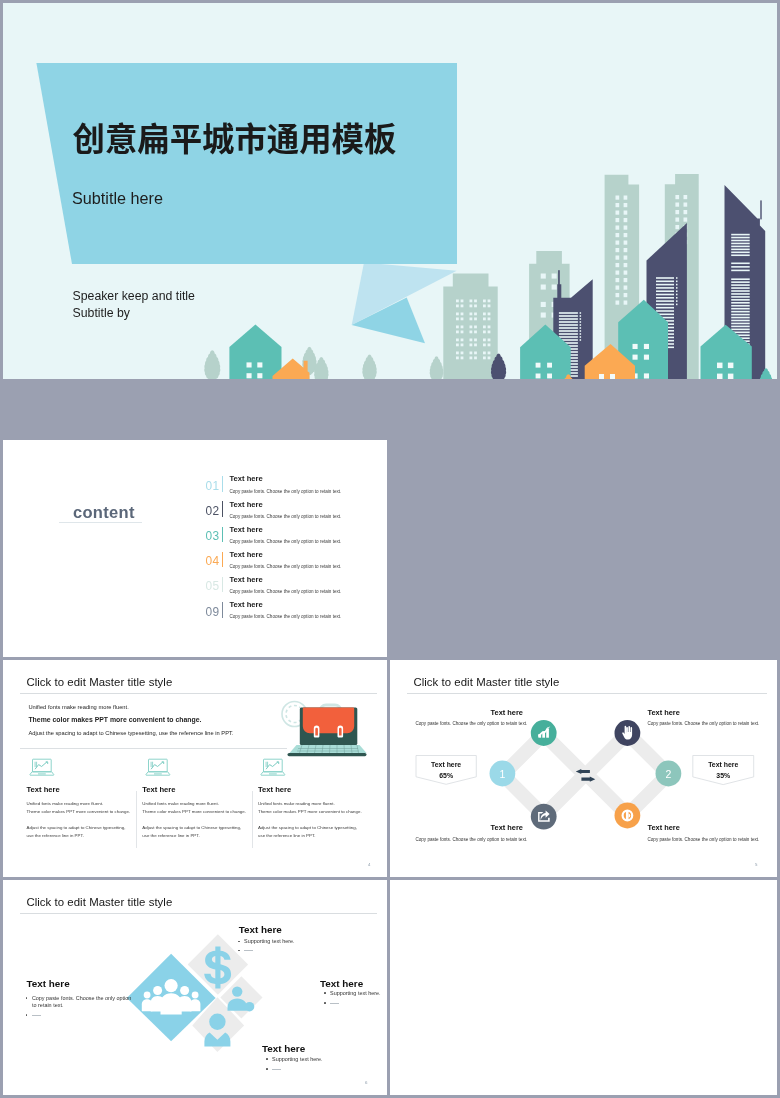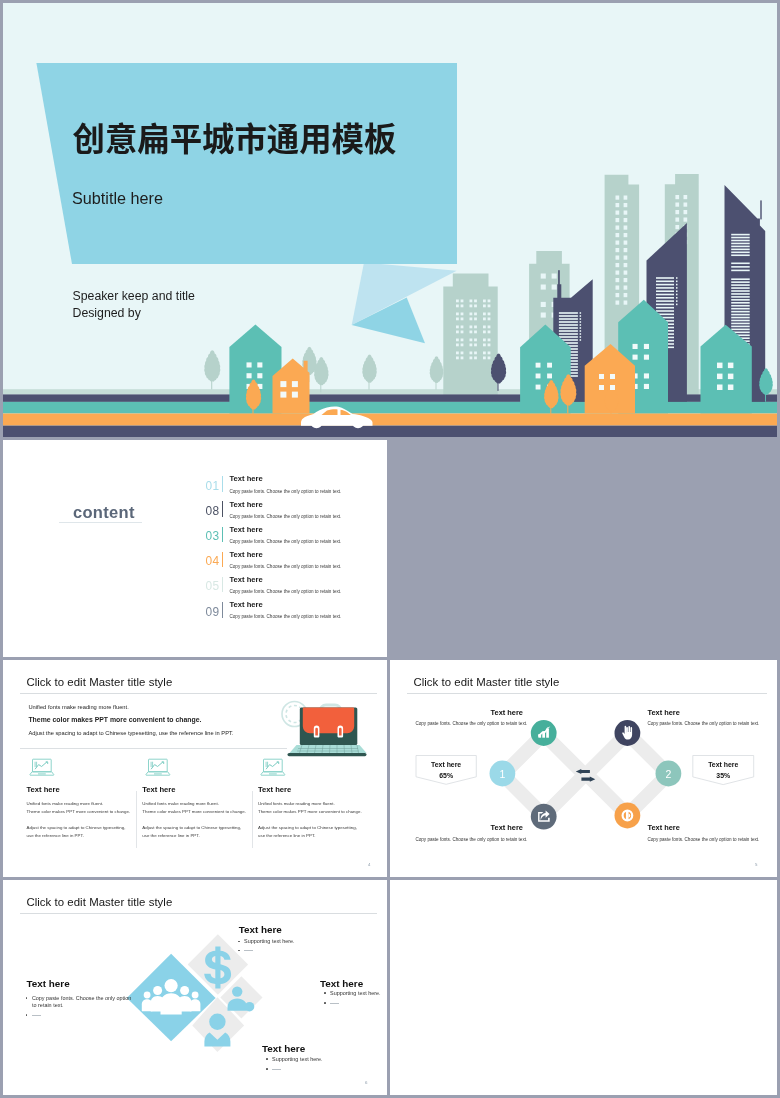--- a/index.html
+++ b/index.html
@@ -1,19 +1,19 @@
 <!DOCTYPE html>
 <html><head>
 <meta charset="utf-8">
 <style>
   html,body{margin:0;padding:0;}
   body{width:780px;height:1098px;background:#9ba0b1;font-family:"Liberation Sans",sans-serif;overflow:hidden;}
   .page{position:absolute;left:0;top:0;width:780px;height:1098px;}
   .slide{position:absolute;overflow:hidden;background:#fff;}
-  #s1{left:3px;top:3px;width:774px;height:434px;background:#E8F6F7;}
+  #s1{left:3px;top:3px;width:774px;height:376px;background:#E8F6F7;}
   #s2{left:3px;top:440px;width:384px;height:217px;}
   #s3{left:390px;top:440px;width:387px;height:217px;}
   #s4{left:3px;top:660px;width:384px;height:217px;}
   #s5{left:390px;top:660px;width:387px;height:217px;}
   #s6{left:3px;top:880px;width:384px;height:215px;}
   #s7{left:390px;top:880px;width:387px;height:215px;}
   svg{display:block;}
   .abs{position:absolute;}
   #s1title{position:absolute;left:69.5px;top:113.6px;font-size:32.4px;font-weight:bold;color:#1a1a1a;
     font-family:"Noto Sans CJK SC","Liberation Sans",sans-serif;letter-spacing:0;line-height:40px;white-space:nowrap;}
@@ -488,35 +488,35 @@
       <polygon points="361,259.5 453.7,267.8 348.7,322" fill="#BEE3F0"></polygon>
       <polygon points="348.7,322 403.7,294.5 422,340.3" fill="#8FD4E5"></polygon>
 
       <polygon points="33.4,60 454,60 454,261 69,261" fill="#8FD4E5"></polygon>
       <use href="#cityscape"></use>
     </svg>
     <div class="abs" id="s1text">
       <div id="s1title">创意扁平城市通用模板</div>
       <div id="s1sub">Subtitle here</div>
       <div id="s1speaker">Speaker keep and title</div>
-      <div id="s1designer">Designed by</div>
+      <div id="s1designer">Subtitle by</div>
     </div>
   </div>
   <div class="slide" id="s2">
     <div id="s2head">content</div>
     <div id="s2rule"></div>
     <div id="s2list">
         <div class="c2item">
           <span class="c2num" style="color: rgb(169, 221, 234);">01</span>
           <span class="c2bar" style="background: rgb(169, 221, 234);"></span>
           <span class="c2title">Text here</span>
           <span class="c2desc">Copy paste fonts. Choose the only option to retain text.</span>
         </div>
         <div class="c2item">
-          <span class="c2num" style="color: rgb(76, 82, 100);">08</span>
+          <span class="c2num" style="color: rgb(76, 82, 100);">02</span>
           <span class="c2bar" style="background: rgb(76, 82, 100);"></span>
           <span class="c2title">Text here</span>
           <span class="c2desc">Copy paste fonts. Choose the only option to retain text.</span>
         </div>
         <div class="c2item">
           <span class="c2num" style="color: rgb(92, 191, 180);">03</span>
           <span class="c2bar" style="background: rgb(92, 191, 180);"></span>
           <span class="c2title">Text here</span>
           <span class="c2desc">Copy paste fonts. Choose the only option to retain text.</span>
         </div>

